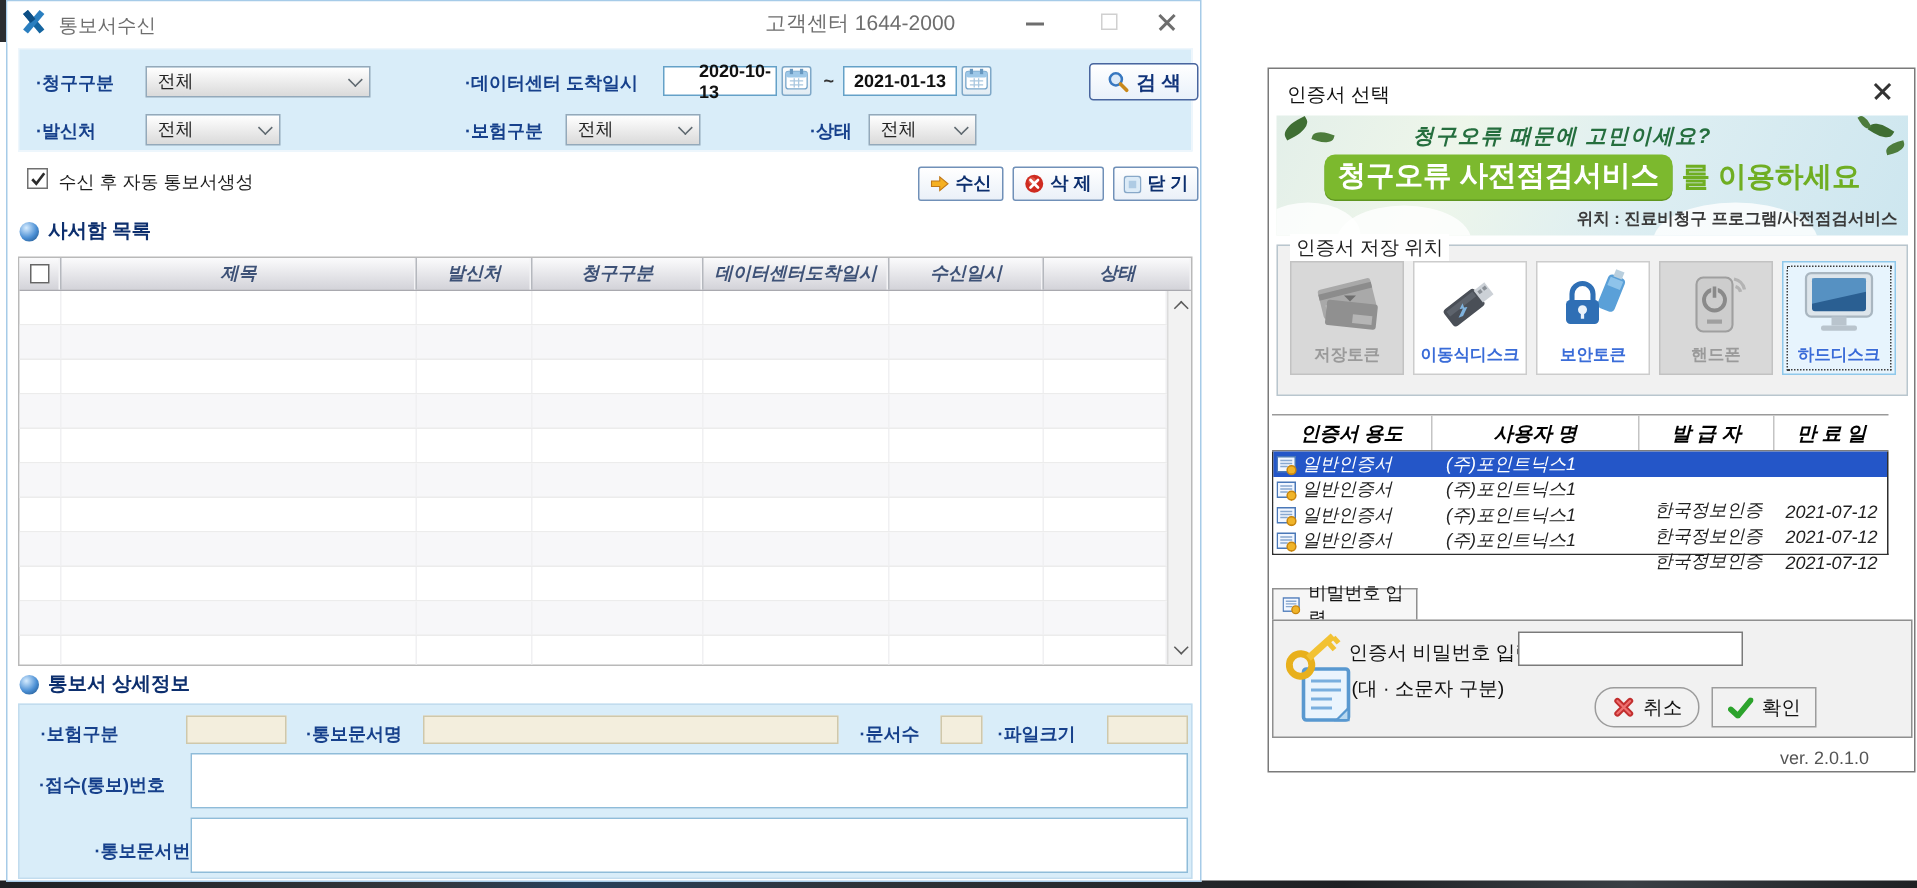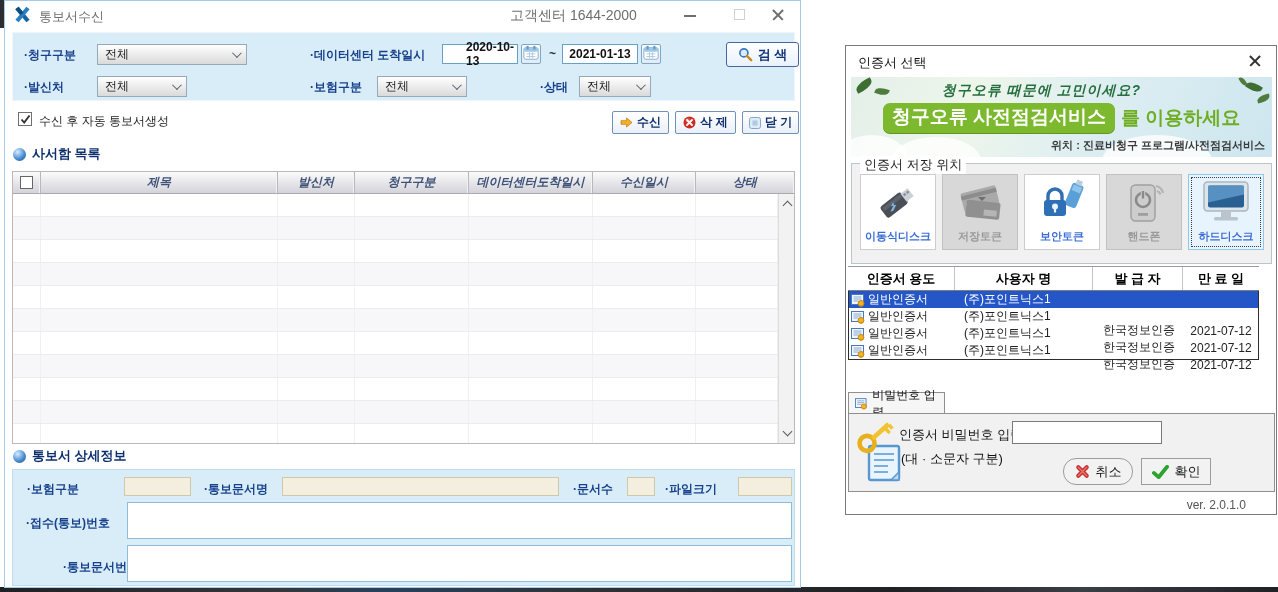--- a/index.html
+++ b/index.html
@@ -111,21 +111,21 @@
   .stor-row { position:absolute; left:8px; top:10px; display:flex; gap:6px; }
   .stor-btn { position:relative; width:76px; height:76px; cursor:pointer; }
   .stor-btn.enabled  { background:#fff; border:1px solid #cccccc; }
   .stor-btn.disabled { background:#d8d8d8; border:1px solid #c2c2c2; }
   .stor-btn.selected { background:#e7f4fd; border:1px solid #8fc8ea; outline:1.5px dotted #3c3c3c; outline-offset:-4px; }
   .stor-ico { position:absolute; left:50%; top:4px; transform:translateX(-50%); }
   .stor-label { position:absolute; bottom:5px; width:100%; text-align:center; font-size:11px; font-weight:bold;
     color:#3a6cd8; text-shadow:0 0 2px #fff; }
   .stor-btn.disabled .stor-label { color:#9a9a9a; text-shadow:none; }
 
-  .cert-table { position:absolute; left:2px; top:220px; width:411px; }
+  .cert-table { position:absolute; left:2px; top:230px; width:411px;font-style:italic; }
   .ct-head { display:flex; height:25px; background:#fff; border-top:1px solid #9a9a9a; border-bottom:1px solid #7d7d7d; }
   .ch { display:flex; align-items:center; justify-content:center; font-size:13px; font-weight:bold;
     color:#000; border-right:1px solid #c4c4c4; }
   .cc0{width:107px;} .cc1{width:138px;} .cc2{width:90px;} .cc3{flex:1;border-right:none;}
   .ct-body { border:1px solid #2e2e2e; border-top:none; }
   .crow { display:flex; height:17px; background:#fff; align-items:center; font-size:12px; cursor:pointer; }
   .crow .cc { display:flex; align-items:center; height:100%; }
   .crow .cc0 { padding-left:2px; gap:3px; }
   .crow .cc1 { padding-left:8px; }
   .crow .cc2, .crow .cc3 { justify-content:center;margin-top:28px; }
@@ -430,36 +430,20 @@
       <span class="bubble">청구오류 사전점검서비스</span>
       <span class="bubble-rest">를 이용하세요</span>
     </div>
     <div class="banner-loc">위치 : 진료비청구 프로그램/사전점검서비스</div>
   </div>
 
   <div class="storage">
     <span class="storage-legend">인증서 저장 위치</span>
     <div class="stor-row">
 
-      <div class="stor-btn enabled">
-        <span class="stor-ico">
-          <svg width="52" height="46" viewBox="0 0 52 46">
-            <g transform="rotate(-38 26 23)">
-              <rect x="8" y="16" width="26" height="14" rx="2.5" fill="#4a4f57"></rect>
-              <rect x="10" y="18" width="22" height="4" fill="#5d636c"></rect>
-              <path d="M14 26 l6 -3 -2 -1 4 -2 -1 3 2 1 -6 3 z" fill="#7fb2dd"></path>
-              <rect x="33" y="18" width="9" height="10" fill="#ccd1d7"></rect>
-              <rect x="34.6" y="20" width="2.6" height="2.4" fill="#8a9097"></rect>
-              <rect x="38.4" y="20" width="2.6" height="2.4" fill="#8a9097"></rect>
-            </g>
-          </svg>
-        </span>
-        <span class="stor-label">이동식디스크</span>
-      </div>
-
       <div class="stor-btn disabled">
         <span class="stor-ico">
           <svg width="52" height="46" viewBox="0 0 52 46">
             <g transform="rotate(-14 26 20)">
               <rect x="8" y="10" width="36" height="20" rx="2" fill="#a9a9a9"></rect>
               <rect x="8" y="13" width="36" height="4" fill="#8c8c8c"></rect>
               <rect x="11" y="21" width="10" height="6" fill="#c3c3c3"></rect>
             </g>
             <g transform="rotate(6 26 30)">
               <rect x="12" y="22" width="34" height="17" rx="2" fill="#909090"></rect>
@@ -467,20 +451,36 @@
             </g>
             <path d="M24 18 l4 4 4 -4" fill="#6f6f6f"></path>
           </svg>
         </span>
         <span class="stor-label">저장토큰</span>
       </div>
 
       <div class="stor-btn enabled">
         <span class="stor-ico">
           <svg width="52" height="46" viewBox="0 0 52 46">
+            <g transform="rotate(-38 26 23)">
+              <rect x="8" y="16" width="26" height="14" rx="2.5" fill="#4a4f57"></rect>
+              <rect x="10" y="18" width="22" height="4" fill="#5d636c"></rect>
+              <path d="M14 26 l6 -3 -2 -1 4 -2 -1 3 2 1 -6 3 z" fill="#7fb2dd"></path>
+              <rect x="33" y="18" width="9" height="10" fill="#ccd1d7"></rect>
+              <rect x="34.6" y="20" width="2.6" height="2.4" fill="#8a9097"></rect>
+              <rect x="38.4" y="20" width="2.6" height="2.4" fill="#8a9097"></rect>
+            </g>
+          </svg>
+        </span>
+        <span class="stor-label">이동식디스크</span>
+      </div>
+
+      <div class="stor-btn enabled">
+        <span class="stor-ico">
+          <svg width="52" height="46" viewBox="0 0 52 46">
             <g transform="rotate(22 36 22)">
               <rect x="30" y="4" width="12" height="24" rx="3" fill="#5aa0d8"></rect>
               <rect x="31.5" y="6" width="9" height="6" fill="#8ec3ea"></rect>
               <rect x="33" y="0" width="6" height="5" fill="#b9cfde"></rect>
             </g>
             <path d="M12 22 v-5 a7 7 0 0 1 14 0 v5" fill="none" stroke="#2f6fb5" stroke-width="3.4"></path>
             <rect x="8" y="21" width="22" height="16" rx="3" fill="#2f6fb5"></rect>
             <circle cx="19" cy="27.5" r="3" fill="#eaf2fa"></circle>
             <rect x="17.9" y="28.5" width="2.2" height="5" fill="#eaf2fa"></rect>
           </svg>

